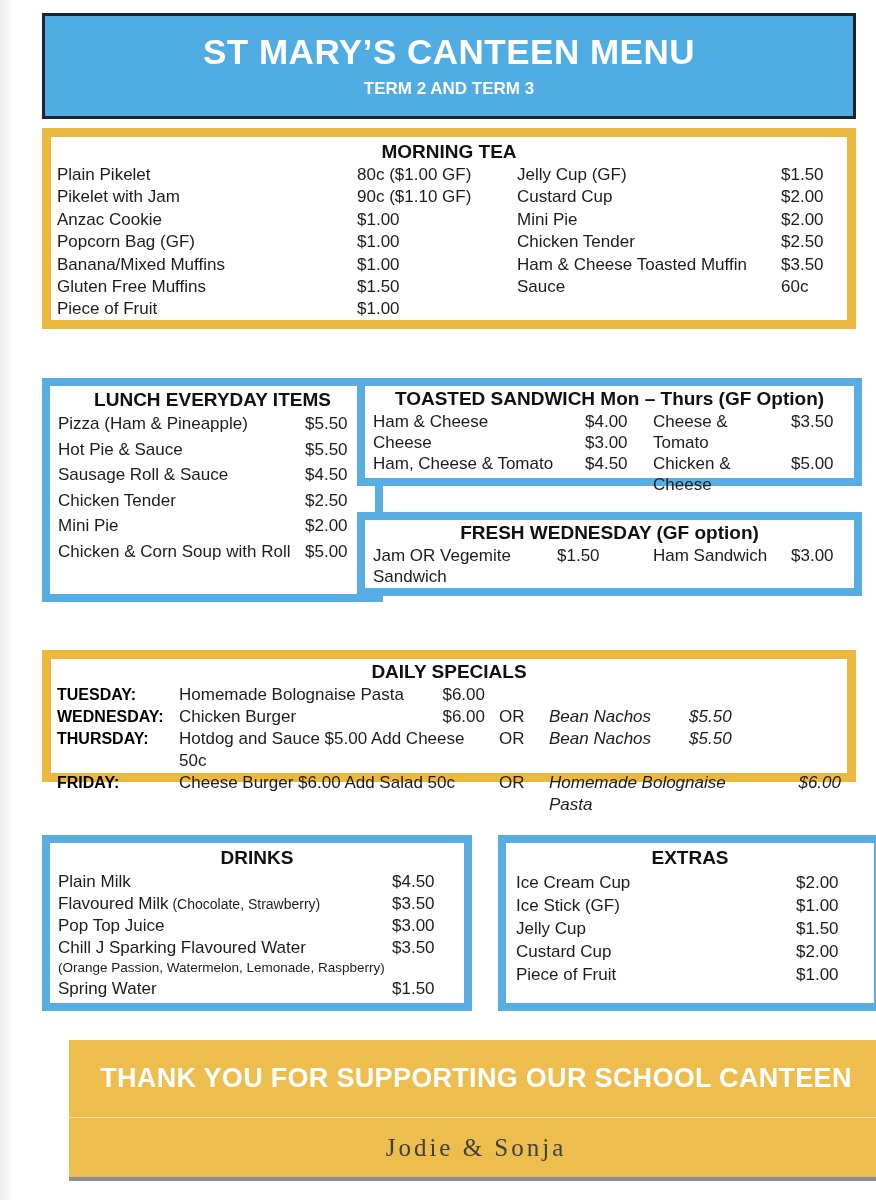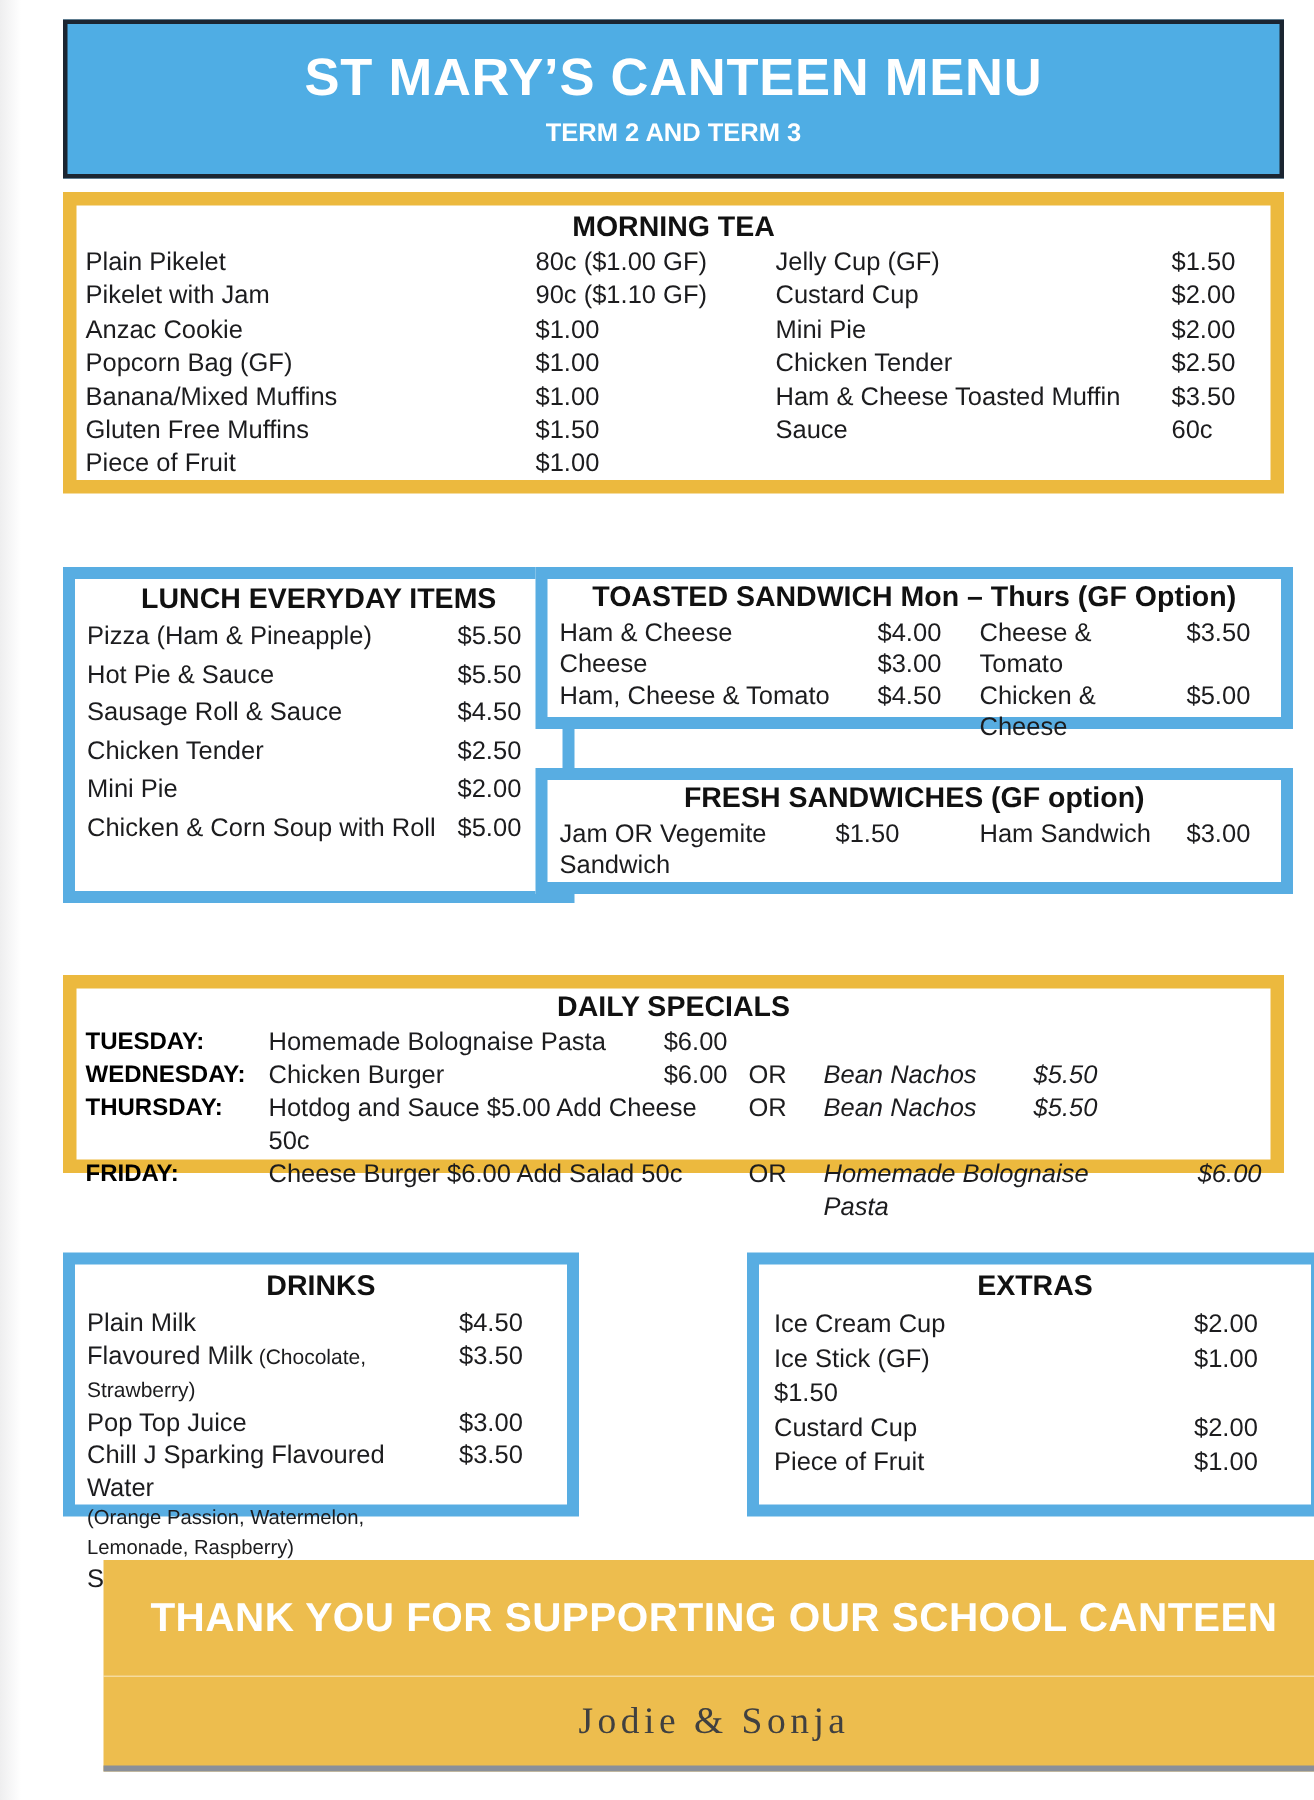--- a/index.html
+++ b/index.html
@@ -69,21 +69,21 @@
   .specials{left:42px;top:650px;width:814px;height:132px;padding:1px 6px;}
   .specials .section-title{line-height:24px;}
   .ds-row{display:grid;grid-template-columns:122px 320px 50px 1fr;font-size:17px;line-height:22px;}
   .ds-day{font-weight:bold;color:#000000;font-size:16px;}
   .ds-main{display:flex;justify-content:space-between;padding-right:14px;}
   .ds-or{}
   .ds-alt{display:flex;font-style:italic;}
   .ds-alt-price{margin-left:38px;}
 
   
-  .drinks{left:42px;top:835px;width:344px;height:176px;padding:2px 8px;}
+  .drinks{left:42px;top:835px;width:430px;height:176px;padding:2px 8px;}
   .drinks .section-title{line-height:26px;}
   .drinks .menu-row{line-height:21.5px;}
   .drinks .item-price{width:64px;}
   .drinks .small-row{line-height:20px;}
 
   
   .extras{left:478px;top:835px;width:384px;height:176px;padding:2px 10px;margin-left:20px;}
   .extras .section-title{line-height:26px;}
   .extras .menu-row{line-height:23px;}
   .extras .item-price{width:68px;}
@@ -230,21 +230,21 @@
           </div>
           <div class="menu-row">
             <span class="item-name">Chicken &amp; Cheese</span>
             <span class="item-price">$5.00</span>
           </div>
         </div>
     </div>
   </div>
 
   <div class="box blue-border fresh">
-    <div class="section-title">FRESH SANDWICHES (GF option)</div>
+    <div class="section-title">FRESH WEDNESDAY (GF option)</div>
     <div class="ts-cols">
       <div class="fs-col-left">
           <div class="menu-row">
             <span class="item-name">Jam OR Vegemite Sandwich</span>
             <span class="item-price">$1.50</span>
           </div>
         </div>
       <div class="fs-col-right">
           <div class="menu-row">
             <span class="item-name">Ham Sandwich</span>
@@ -342,20 +342,21 @@
     <div>
         <div class="menu-row">
           <span class="item-name">Ice Cream Cup</span>
           <span class="item-price">$2.00</span>
         </div>
         <div class="menu-row">
           <span class="item-name">Ice Stick (GF)</span>
           <span class="item-price">$1.00</span>
         </div>
         <div class="menu-row">
+          <span class="item-name">Jelly Cup</span>
           <span class="item-price">$1.50</span>
         </div>
         <div class="menu-row">
           <span class="item-name">Custard Cup</span>
           <span class="item-price">$2.00</span>
         </div>
         <div class="menu-row">
           <span class="item-name">Piece of Fruit</span>
           <span class="item-price">$1.00</span>
         </div>

